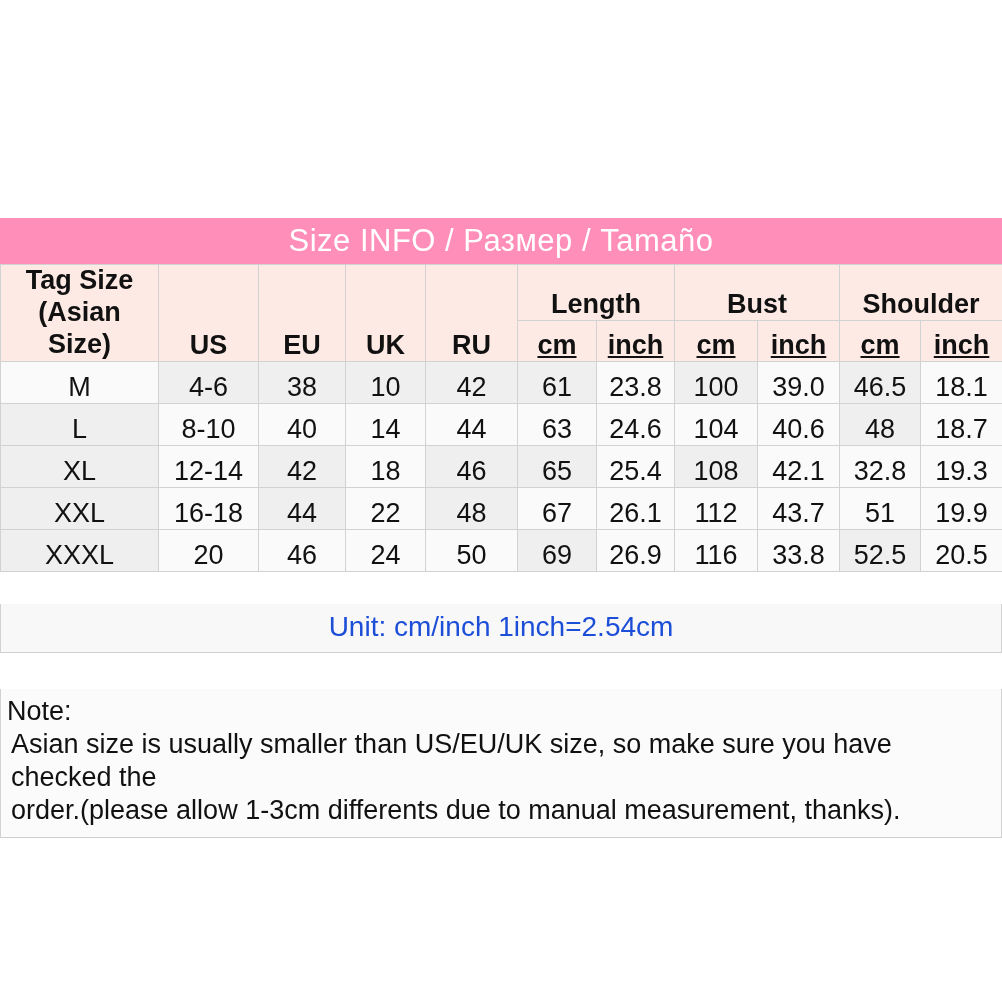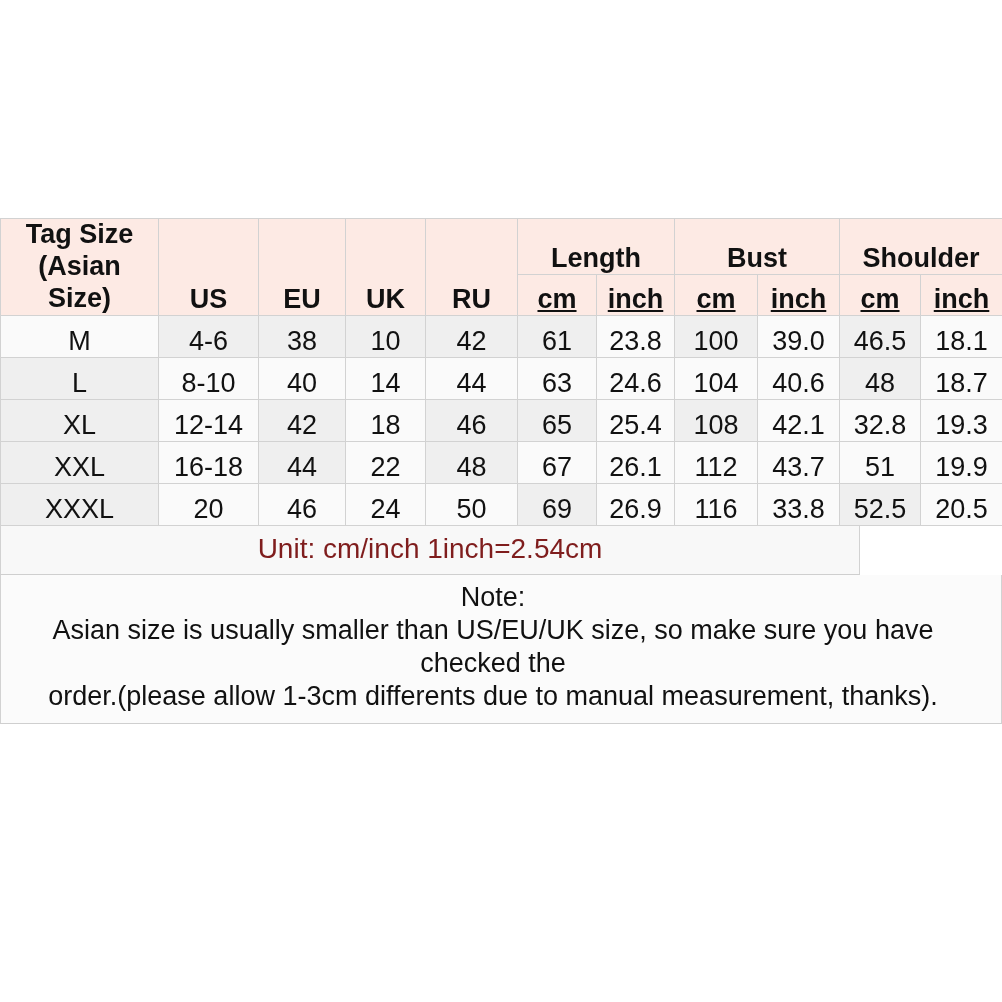--- a/index.html
+++ b/index.html
@@ -96,60 +96,65 @@
   tbody tr.even td { background: #efefef; }
   tbody tr.odd td.alt { background: #efefef; }
   tbody tr.even td.alt { background: #fafafa; }
 
   td.tagval {
     font-size: 29px;
   }
 
   
   .unit-row {
-    width: 860px;
+    width: 1002px;
     box-sizing: border-box;
     border-left: 1px solid #d2d2d2;
     border-right: 1px solid #d2d2d2;
     border-bottom: 1px solid #cfcfcf;
     background: #f8f8f8;
-    color: #7f1d1d;
+    color: #1d4ed8;
     text-align: center;
     font-size: 28px;
     padding: 7px 0 9px 0;
+    margin-top: 32px;
   }
 
   
   .note-block {
     width: 1002px;
     box-sizing: border-box;
     border-left: 1px solid #d2d2d2;
     border-right: 1px solid #d2d2d2;
     border-bottom: 1px solid #cfcfcf;
     background: #fbfbfb;
     color: #111111;
-    text-align: center;
+    text-align: left;
     padding: 6px 22px 10px 6px;
+    margin-top: 36px;
   }
   .note-title {
     font-size: 27px;
     line-height: 1.24;
   }
   .note-body {
     font-size: 27px;
     line-height: 1.22;
     padding: 0 4px;
   }
 </style>
 </head>
 <body>
 
 <div class="page">
   <div class="chart-block">
 
+    <div class="banner">
+      <span>Size INFO / Размер / Tamaño</span>
+    </div>
 
     <table class="size-table">
       <colgroup>
         <col style="width:158px">
         <col style="width:100px">
         <col style="width:87px">
         <col style="width:80px">
         <col style="width:92px">
         <col style="width:79px">
         <col style="width:78px">

